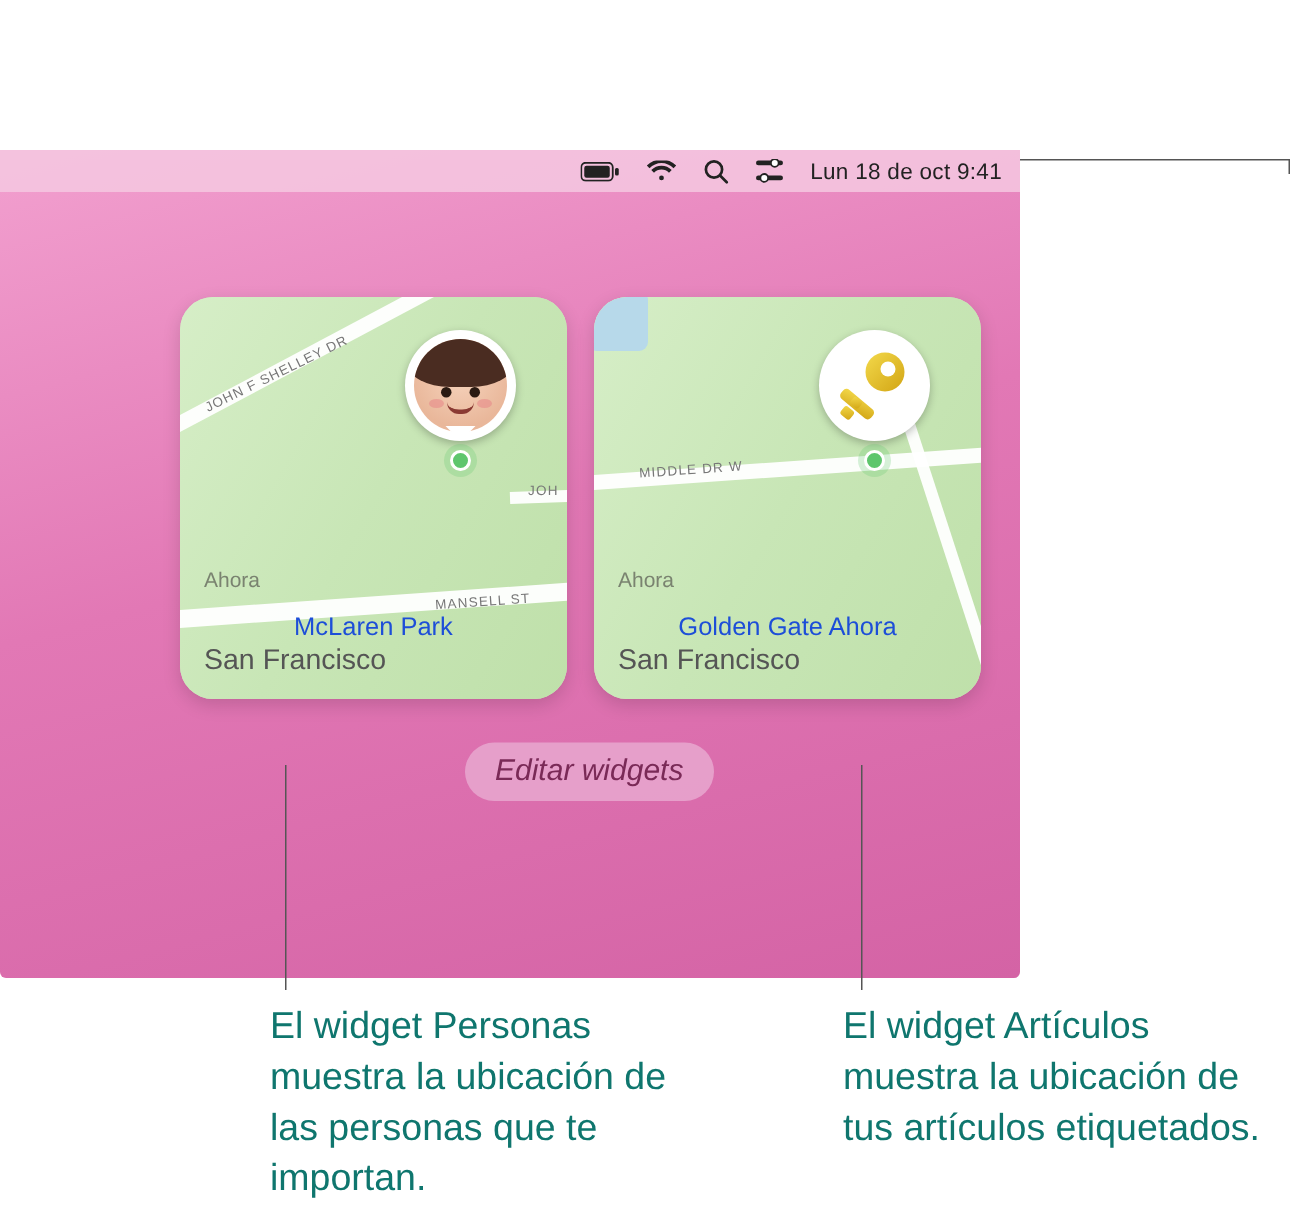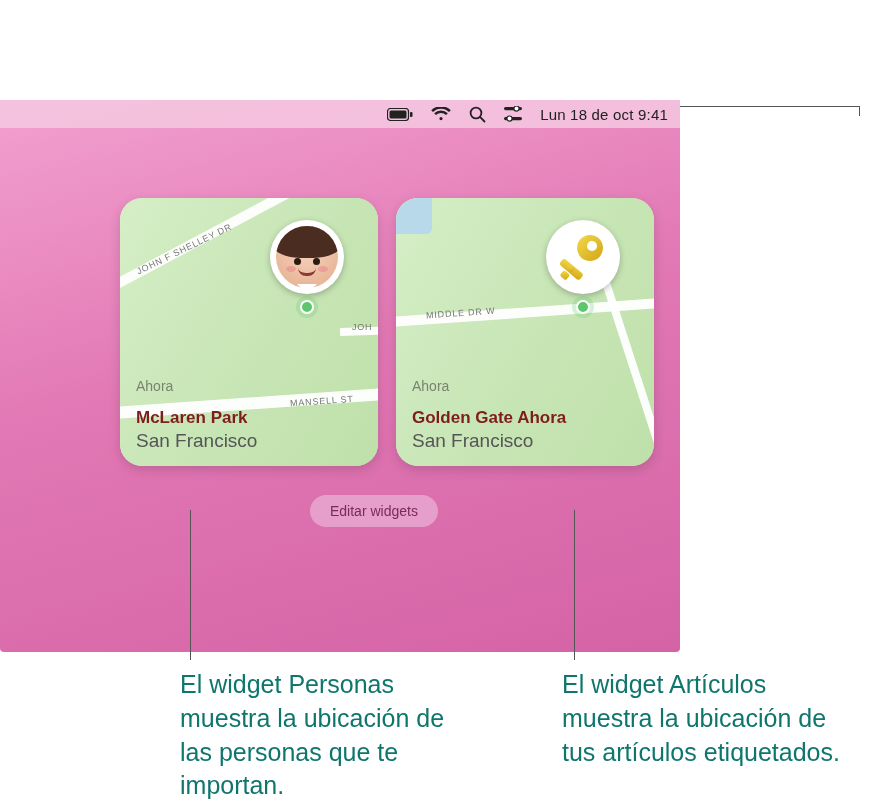--- a/index.html
+++ b/index.html
@@ -95,21 +95,21 @@
     color: #777;
     white-space: nowrap;
   }
   .txtoverlay {
     position: absolute;
     left: 16px;
     bottom: 14px;
     right: 16px;
   }
   .txtoverlay .now { font-size: 14px; color: #7a8370; margin-bottom: 14px; }
-  .txtoverlay .place { font-size: 17px; font-weight: 700; color: #7f1d1d; margin-bottom: 2px;}
+  .txtoverlay .place { font-size: 17px; font-weight: 400; color: #1d4ed8; margin-bottom: 2px; text-align: center;}
   .txtoverlay .city { font-size: 19px; color: #555; }
 
   
   .pin {
     position: absolute;
     left: 150px;
     top: 22px;
     width: 74px;
     height: 88px;
   }
@@ -168,24 +168,25 @@
   .key-wrap { width: 58px; height: 58px; position: relative; }
 
   
   .edit-pill {
     position: absolute;
     top: 395px;
     left: 50%;
     transform: translateX(-30px);
     background: rgba(231, 164, 205, 0.9);
     color: #7a2a57;
-    font-size: 14px;
+    font-size: 20px;
     font-weight: 500;
     padding: 8px 20px;
     border-radius: 20px;
+    font-style: italic;
   }
 
   
   .callout-bottom {
     position: absolute;
     top: 668px;
     font-size: 25px;
     line-height: 1.35;
     color: #0f766e;
     width: 280px;

